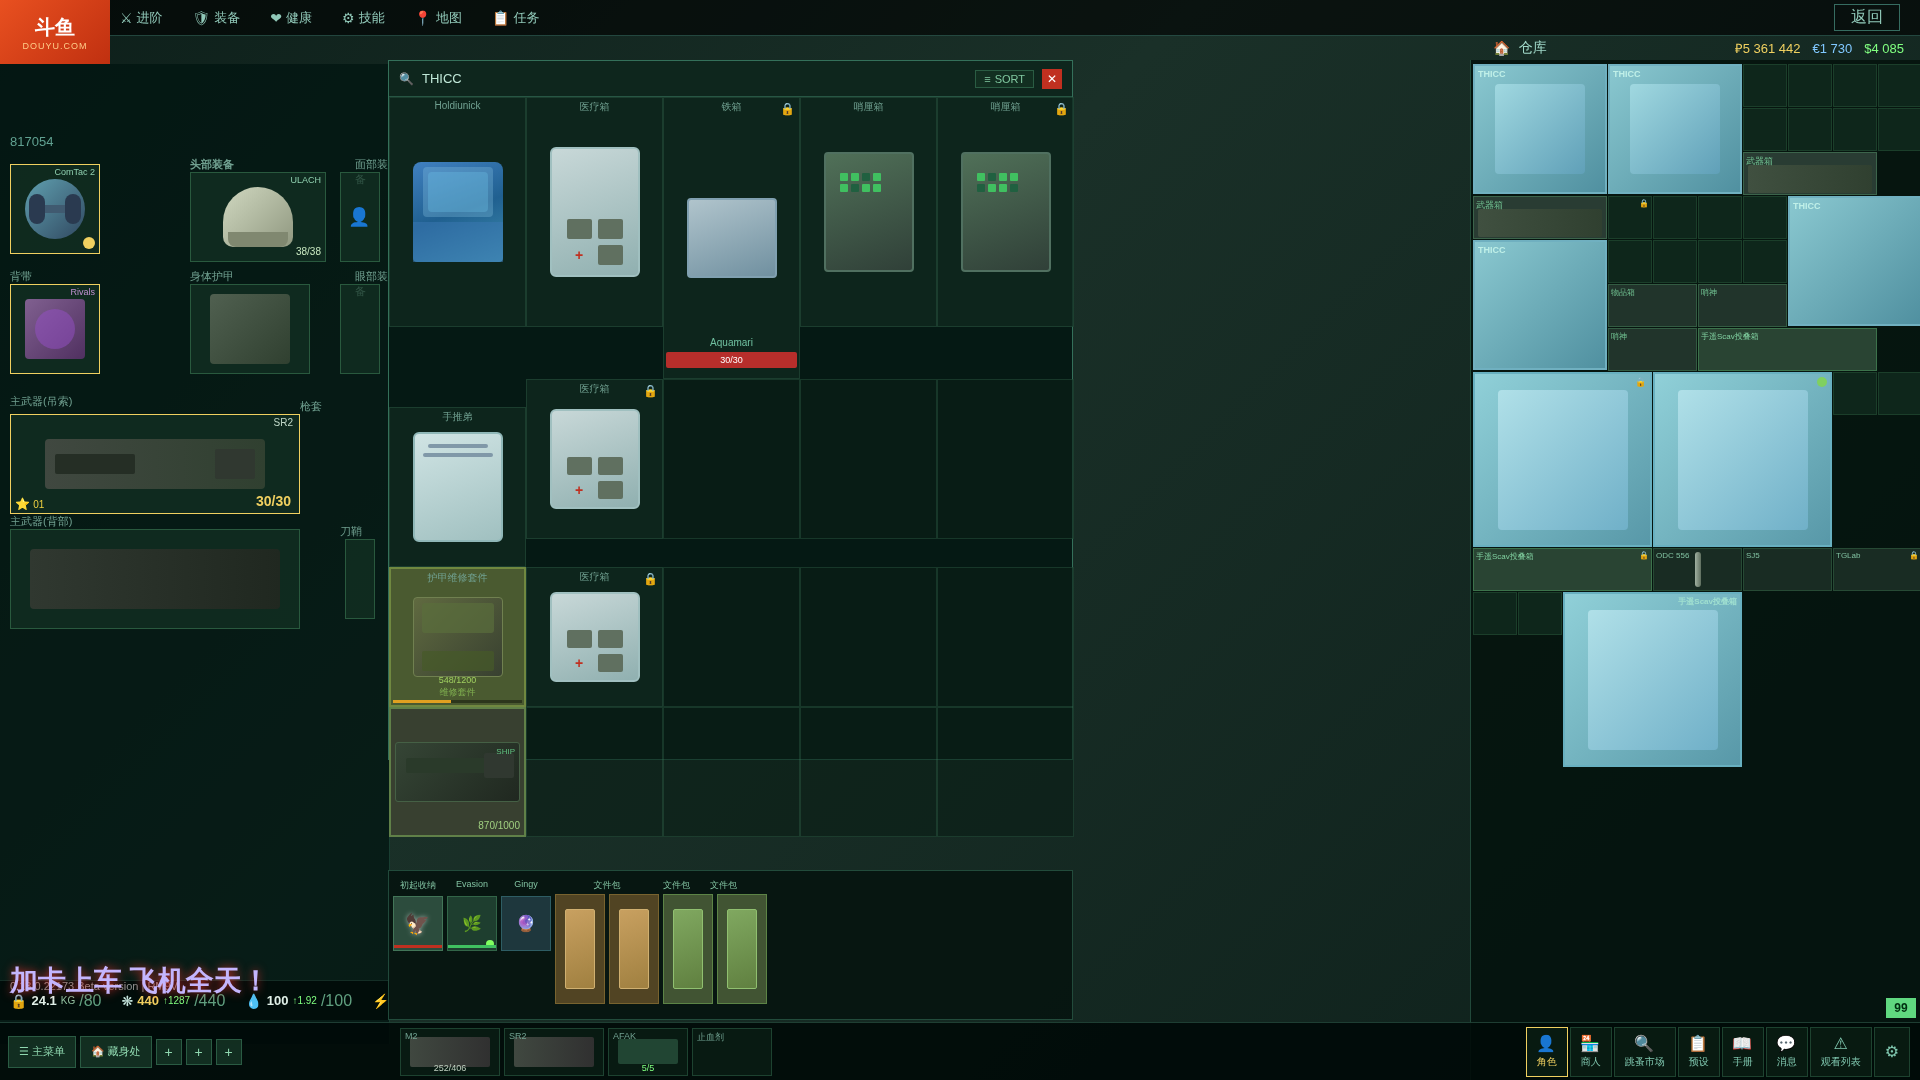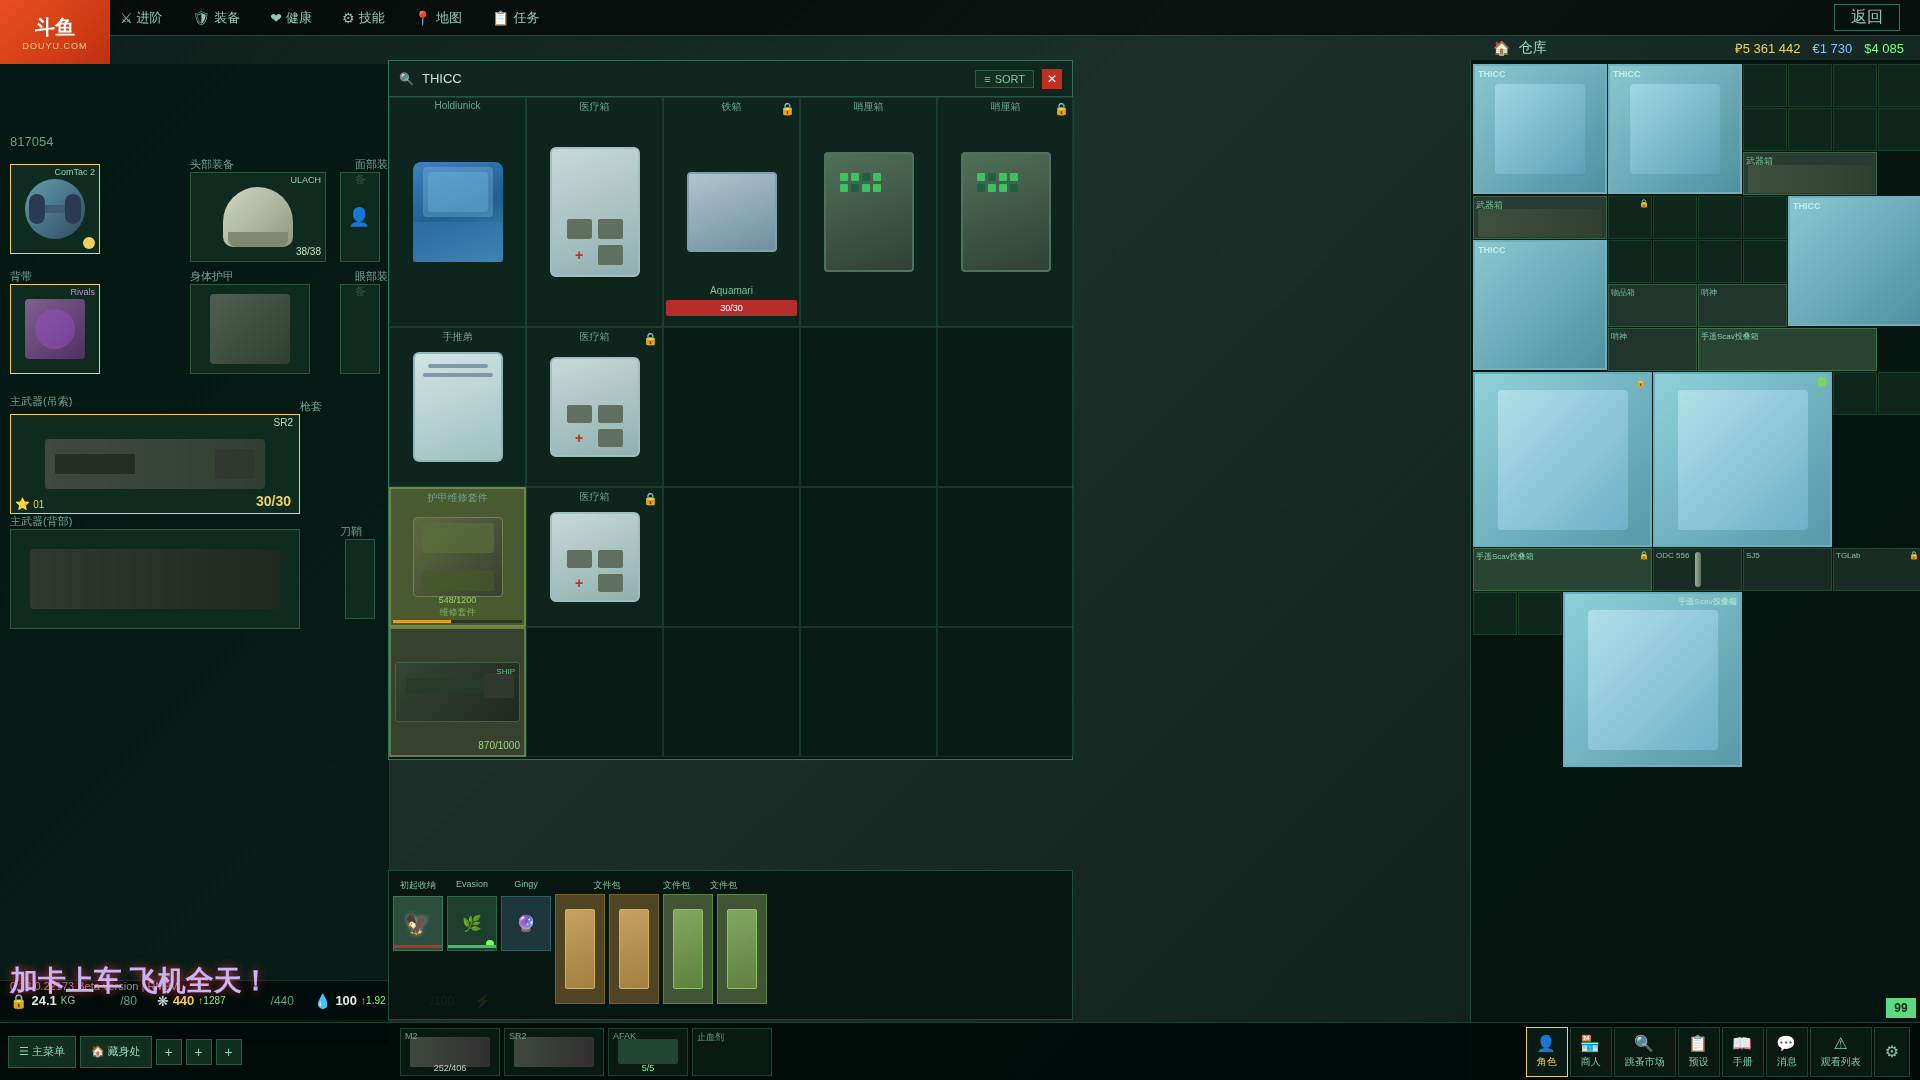--- a/index.html
+++ b/index.html
@@ -154,21 +154,21 @@
 
     .stat-item {
       display: flex;
       align-items: center;
       gap: 4px;
       font-size: 13px;
     }
 
     .stat-icon { font-size: 14px; }
     .stat-val { color: #e0f0e8; font-weight: bold; text-align: right; }
-    .stat-max { color: #60a080; font-size: 12px; margin-left: 41px; }
+    .stat-max { color: #60a080; font-size: 16px; }
     .stat-delta { color: #80ff80; font-size: 10px; }
 
     
     .bottom-bar {
       position: absolute;
       bottom: 0;
       left: 0;
       right: 0;
       height: 58px;
       background: rgba(0,10,8,0.9);
@@ -511,21 +511,21 @@
     <span>€1 730</span>
   </div>
   <div class="currency-item currency-usd">
     <span>$4 085</span>
   </div>
 </div>
 
 <div class="left-panel">
   <div class="stream-id">817054</div>
 
-  <div style="position:absolute;top:93px;left:190px;font-size:11px;color:#70a090;">头部装备</div>
+  <div style="position:absolute;top:93px;left:190px;font-size:11px;color:#70a090;font-weight:bold;">头部装备</div>
   <div style="position:absolute;top:93px;left:355px;font-size:11px;color:#70a090;">面部装备</div>
 
   <div class="slot-box equipped" style="position:absolute;top:100px;left:10px;width:90px;height:90px;">
     <span class="item-name">ComTac 2</span>
 
     <div style="width:60px;height:60px;background:linear-gradient(135deg,#60a0b0,#304860);border-radius:30px;position:relative;display:flex;align-items:center;justify-content:center;">
       <div style="width:16px;height:30px;background:#2a3a50;border-radius:8px;position:absolute;left:4px;top:15px;"></div>
       <div style="width:16px;height:30px;background:#2a3a50;border-radius:8px;position:absolute;right:4px;top:15px;"></div>
       <div style="width:40px;height:8px;background:#405a70;border-radius:4px;"></div>
     </div>
@@ -640,21 +640,21 @@
       <div style="width:90px;height:130px;background:linear-gradient(160deg,#c8d8d8,#90b0b0);border-radius:6px;border:2px solid #a0c0c0;display:flex;align-items:flex-end;justify-content:center;padding-bottom:10px;">
         <div style="display:grid;grid-template-columns:1fr 1fr;gap:6px;">
           <div style="width:25px;height:20px;background:#607060;border-radius:2px;"></div>
           <div style="width:25px;height:20px;background:#607060;border-radius:2px;"></div>
           <div style="width:25px;height:20px;display:flex;align-items:center;justify-content:center;color:#c03020;font-size:14px;font-weight:bold;">+</div>
           <div style="width:25px;height:20px;background:#607060;border-radius:2px;"></div>
         </div>
       </div>
     </div>
 
-    <div class="inv-cell has-item" style="height:230px;">
+    <div class="inv-cell has-item" style="height:282px;">
       <span class="cell-label">铁箱</span>
       <div style="width:90px;height:80px;background:linear-gradient(160deg,#b0c4cc,#7090a0);border-radius:4px;border:2px solid #80a0b0;"></div>
       <div style="position:absolute;bottom:30px;left:0;right:0;text-align:center;font-size:10px;color:#70c0a0;">Aquamari</div>
       <div style="position:absolute;bottom:10px;left:2px;right:2px;height:16px;background:rgba(255,50,50,0.7);border-radius:2px;display:flex;align-items:center;justify-content:center;">
         <span style="font-size:9px;color:white;">30/30</span>
       </div>
       <div style="position:absolute;top:4px;right:4px;">🔒</div>
     </div>
 
     <div class="inv-cell has-item" style="height:230px;">
@@ -683,21 +683,21 @@
           <div class="gdot"></div>
           <div class="gdot dim"></div>
           <div class="gdot"></div>
           <div class="gdot"></div>
           <div class="gdot dim"></div>
         </div>
       </div>
       <div style="position:absolute;top:4px;right:4px;">🔒</div>
     </div>
 
-    <div class="inv-cell has-item" style="height:160px;">
+    <div class="inv-cell has-item" style="height:160px;margin-top:28px;">
       <span class="cell-label">手推弟</span>
       <div style="width:90px;height:110px;background:linear-gradient(160deg,#d0e4e4,#a0c0c0);border-radius:6px;border:2px solid #90b8b8;display:flex;flex-direction:column;align-items:center;padding-top:10px;">
         <div style="width:60px;height:4px;background:#8098a8;border-radius:2px;margin-bottom:5px;"></div>
         <div style="width:70px;height:4px;background:#8098a8;border-radius:2px;"></div>
       </div>
     </div>
 
     <div class="inv-cell has-item" style="height:160px;">
       <span class="cell-label">医疗箱</span>
       <div style="width:90px;height:100px;background:linear-gradient(160deg,#c8d8d8,#90b0b0);border-radius:6px;border:2px solid #a0c0c0;display:flex;align-items:flex-end;justify-content:center;padding-bottom:8px;">

